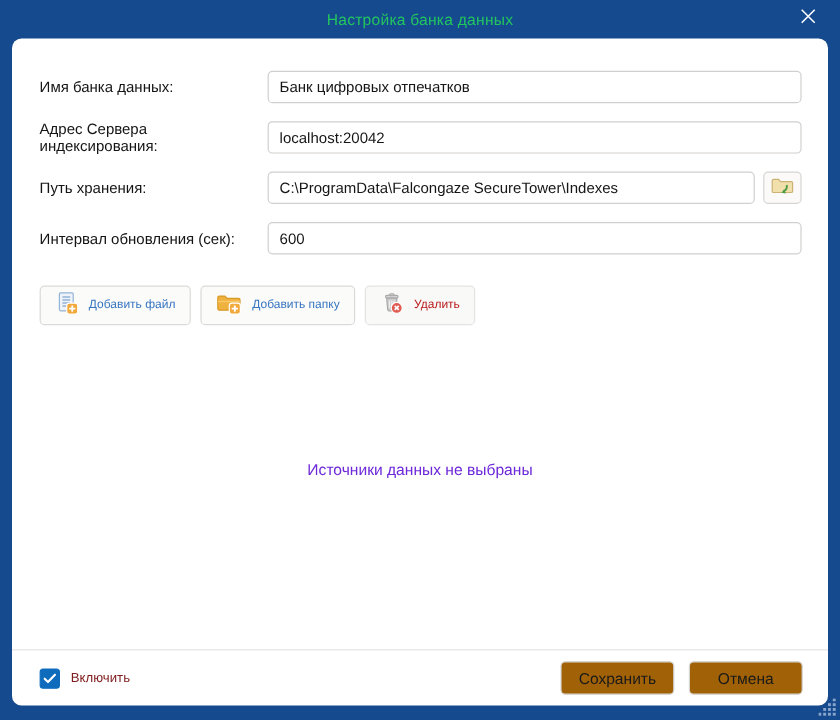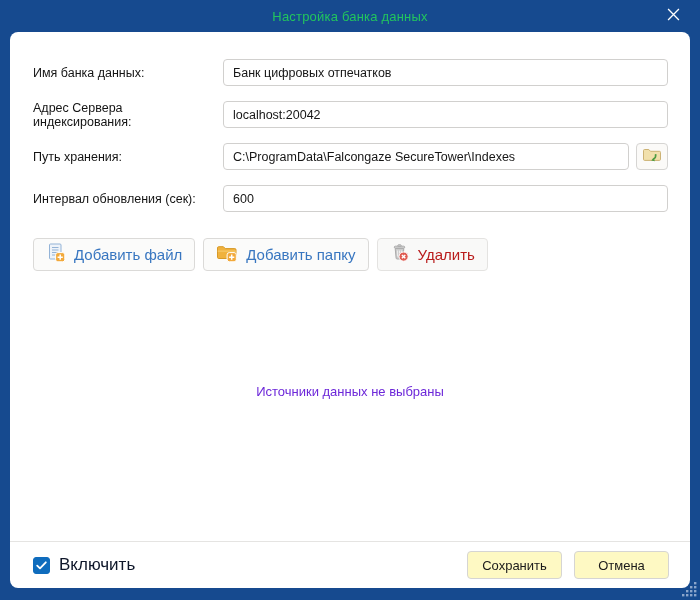--- a/index.html
+++ b/index.html
@@ -48,21 +48,21 @@
     display:flex; align-items:center; justify-content:center;
     cursor:pointer; padding:0;
   }
 
   
   .toolbar { display:flex; gap:8px; padding:15px 0 0 23px; }
   .tool-btn {
     display:inline-flex; align-items:center; gap:8px;
     height:33px; padding:0 12px;
     background:#fbfbfa; border:1px solid #dbdad8; border-radius:4px;
-    font-family:"Liberation Sans",sans-serif; font-size:15px;
+    font-family:"Liberation Sans",sans-serif; font-size:10px;
     color:#3876c0; cursor:pointer;
   }
   .tool-btn.disabled {
     color:#b91c1c; background:#f9f9f8; border-color:#e4e3e1; cursor:default;
   }
 
   
   .list-area { flex:1; display:flex; align-items:center; justify-content:center; padding-bottom:30px; }
   .empty-msg { font-size:13px; color:#6d28d9; }
 
@@ -70,25 +70,25 @@
   .footer {
     flex:none; height:47px; border-top:1px solid #e5e4e2;
     display:flex; align-items:center; padding:0 21px 0 23px;
   }
   .checkbox-wrap { display:flex; align-items:center; gap:9px; cursor:pointer; }
   .checkbox {
     width:17px; height:17px; background:#0f6cbd;
     border:1px solid #0f6cbd; border-radius:3px;
     display:flex; align-items:center; justify-content:center;
   }
-  .footer-label { font-size:17px; color:#0f172a; }
+  .footer-label { font-size:11px; color:#7f1d1d; }
   .spacer { flex:1; }
   .dlg-btn {
     width:95px; height:28px;
-    background:#fef9c3; border:1px solid #d6d5d3; border-radius:4px;
+    background:#a16207; border:1px solid #d6d5d3; border-radius:4px;
     font-family:"Liberation Sans",sans-serif; font-size:13px; color:#1a1a1a;
     cursor:pointer;
   }
   .dlg-btn + .dlg-btn { margin-left:12px; }
 
   .resize-grip { position:absolute; right:3px; bottom:3px; width:15px; height:15px; }
 </style>
 </head>
 <body>
 

